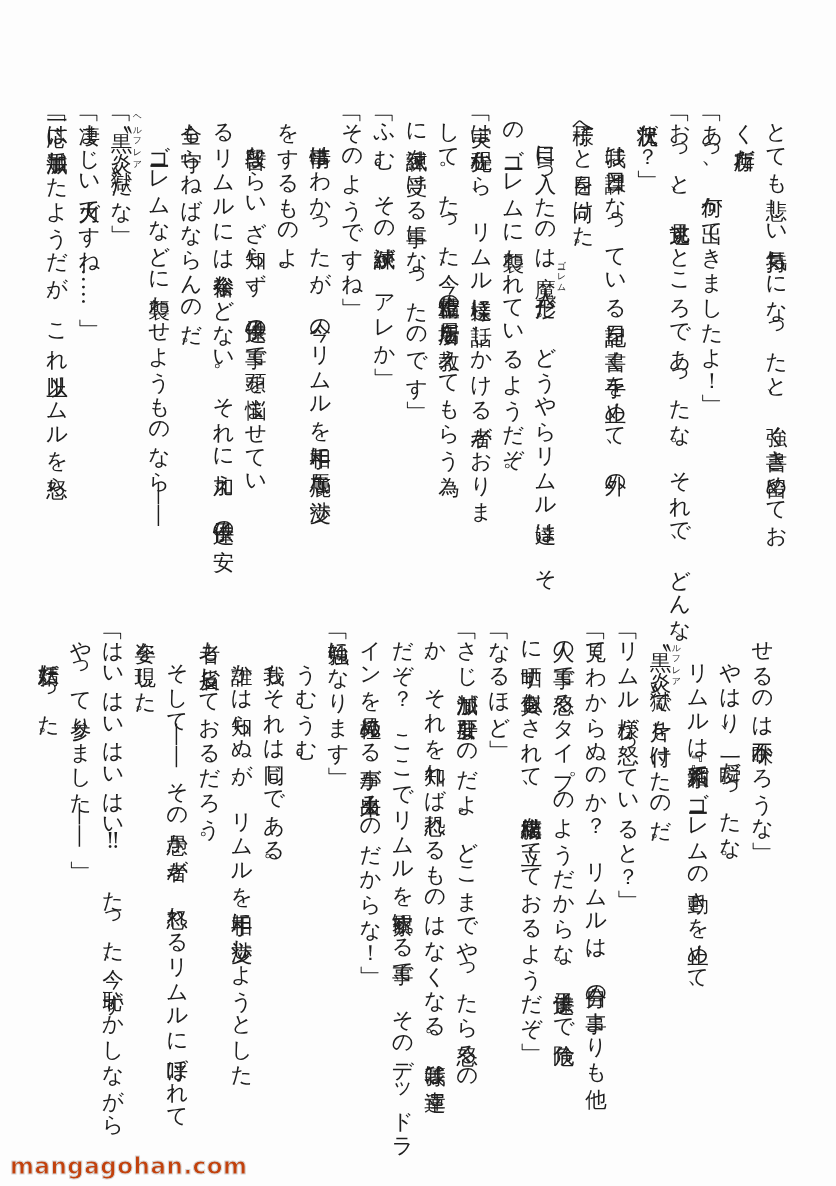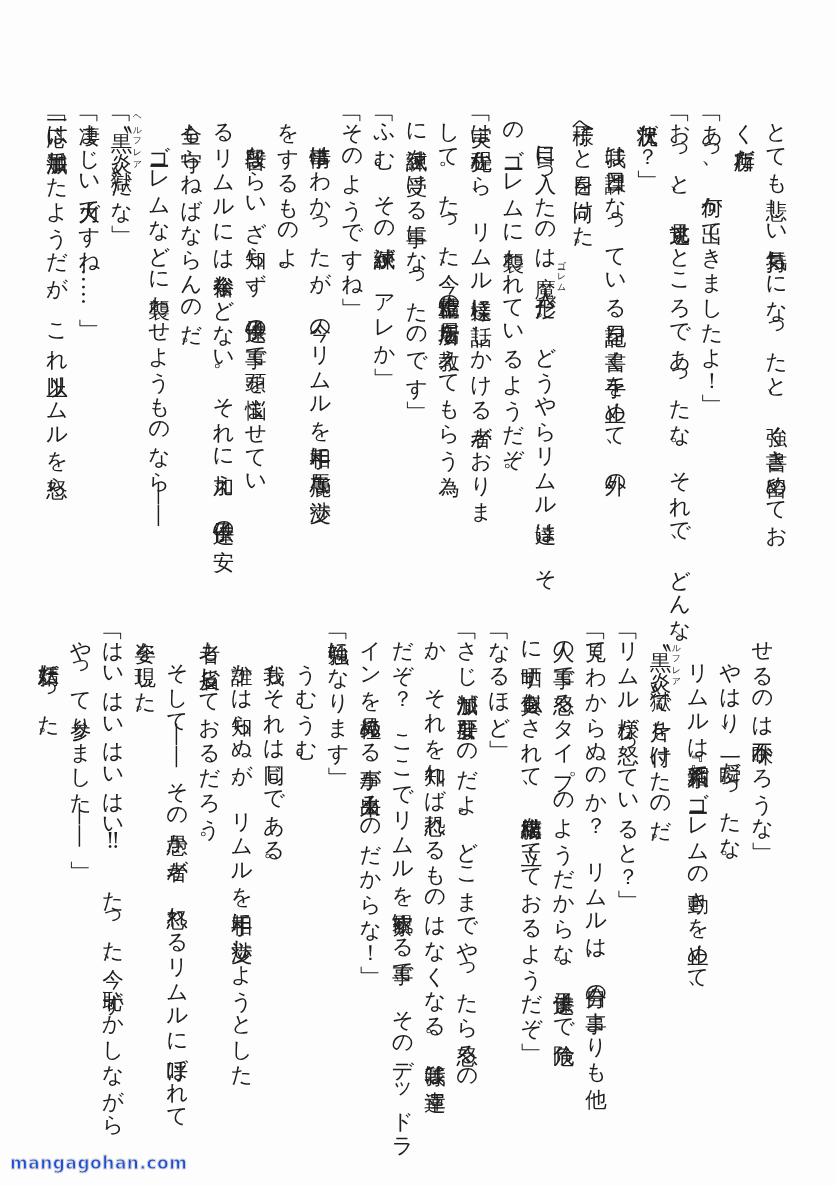--- a/index.html
+++ b/index.html
@@ -47,22 +47,22 @@
       font-size: 9px;
       letter-spacing: 1px;
       color: #333;
     }
     .watermark {
       position: absolute;
       left: 10px;
       top: 1153px;
       font-family: "DejaVu Sans", "Liberation Sans", sans-serif;
       font-weight: bold;
-      font-size: 17px;
-      color: #1d4ed8;
+      font-size: 23px;
+      color: #c2410c;
       letter-spacing: 0.5px;
       -webkit-text-stroke: 1px #d8d8d8;
       text-shadow: 0 0 1px #e6e6e6;
     }
   </style>
 </head>
 <body>
 
 <div class="page">
   <div class="block block-top" id="block-top"><span class="line">とても悲しい気持ちになったと、強く書き留めてお</span><span class="line">く所存だ。</span><span class="line">「あっ、何か出てきましたよ！」</span><span class="line">「おっと、見逃すところであったな。それで、どんな</span><span class="line">状況だ？」</span><span class="line">　我は日課となっている日記を書く手を止めて、外の</span><span class="line">様子へと目を向けた。</span><span class="line">　目に入ったのは<ruby>魔人形<rt>ゴーレム</rt></ruby>だ。どうやらリムル達は、そ</span><span class="line">のゴーレムに襲われているようだぞ。</span><span class="line">「実は先程から、リムル様達に話しかける者がおりま</span><span class="line">して。たった今、上位精霊の居場所を教えてもらう為</span><span class="line">に試練を受ける事になったのです」</span><span class="line">「ふむ。その試練が、アレか」</span><span class="line">「そのようですね」</span><span class="line">　事情はわかったが、今のリムルを相手に馬鹿な交渉</span><span class="line">をするものよ。</span><span class="line">　普段ならいざ知らず、子供達の事で頭を悩ませてい</span><span class="line">るリムルには余裕などない。それに加え、子供達の安</span><span class="line">全も守らねばならんのだ。</span><span class="line">　ゴーレムなどに襲わせようものなら――</span><span class="line">「〝<ruby>黒炎獄<rt>ヘルフレア</rt></ruby>〟だな」</span><span class="line">「凄まじい火力ですね……」</span><span class="line">「一応は手加減したようだが、これ以上リムルを怒ら</span></div>

